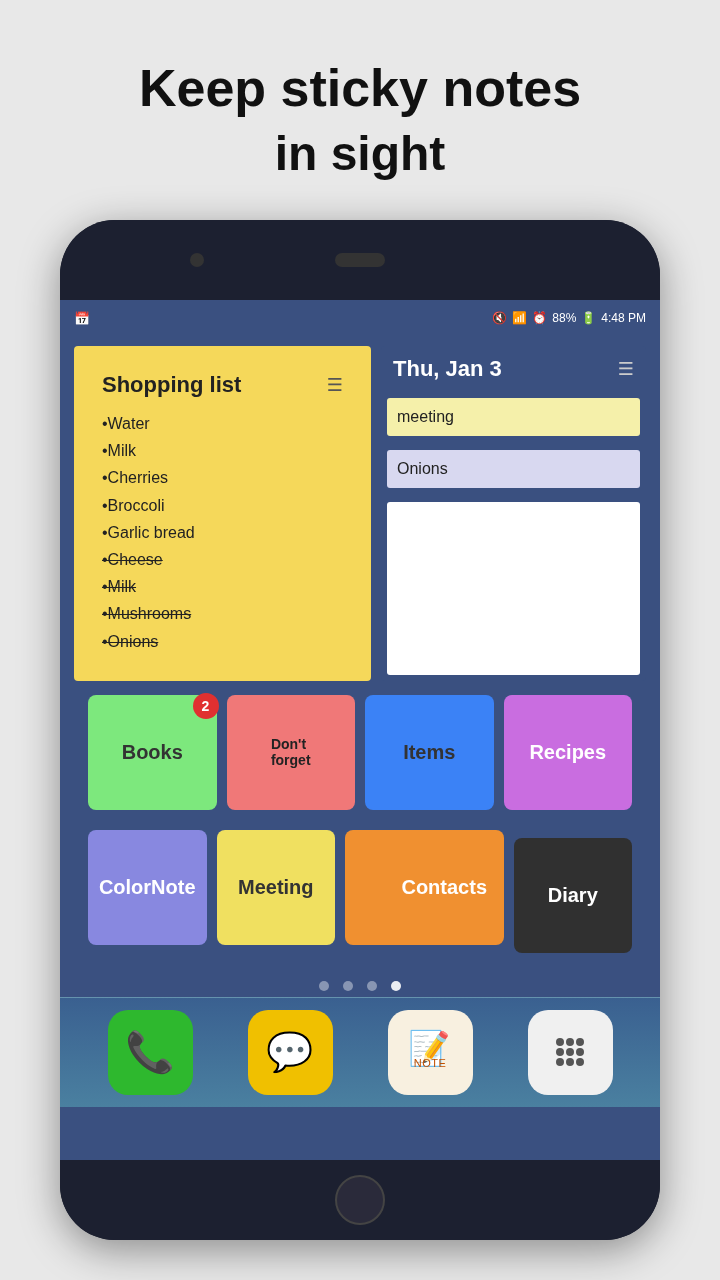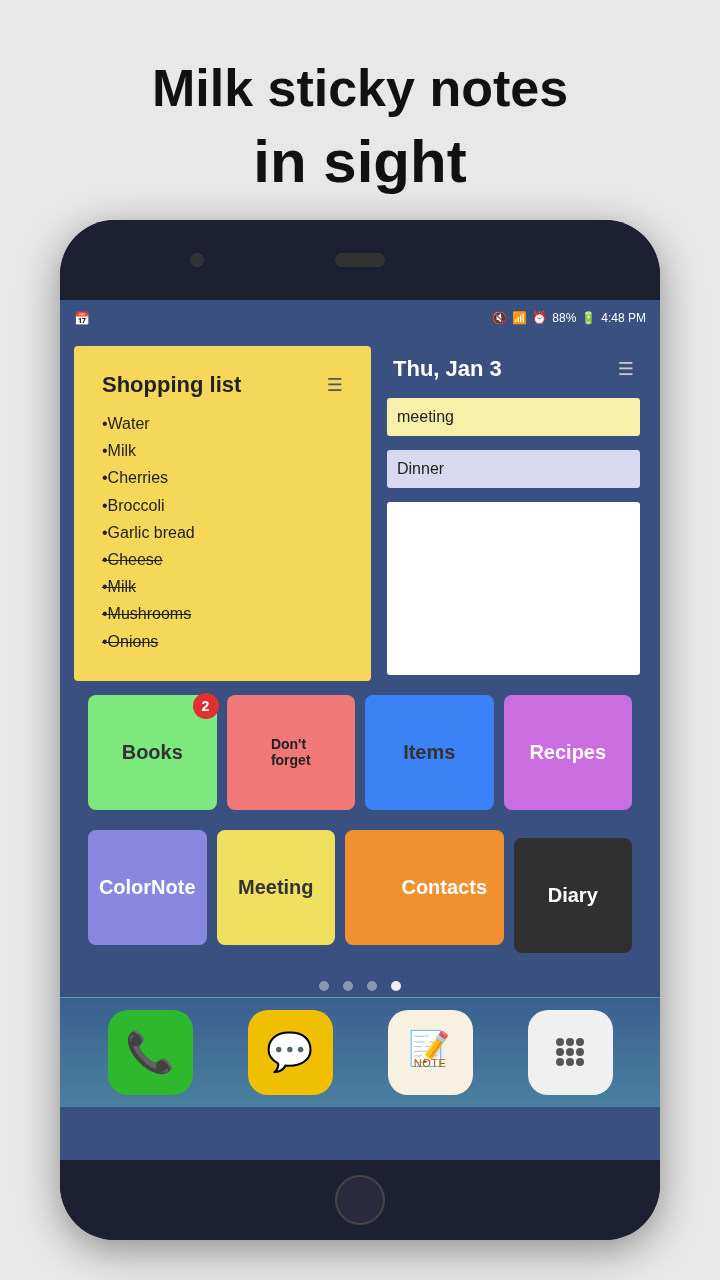--- a/index.html
+++ b/index.html
@@ -286,22 +286,22 @@
       width: 50px; height: 50px;
       border-radius: 50%;
       border: 2px solid #444;
       background: #2a2a3a;
     }
   </style>
 </head>
 <body>
 
 <div style="text-align:center; padding-top:55px;">
-  <h1 style="font-size:52px; font-weight:900; color:#111; line-height:1.3;">Milk sticky notes</h1>
-  <h1 style="font-size:60px; font-weight:900; color:#111; line-height:1.3;">in sight</h1>
+  <h1 style="font-size:52px; font-weight:900; color:#111; line-height:1.3;">Keep sticky notes</h1>
+  <h1 style="font-size:48px; font-weight:900; color:#111; line-height:1.3;">in sight</h1>
 </div>
 
 <div class="phone-shell">
 
   <div class="phone-top">
     <div class="phone-camera-dot"></div>
     <div class="phone-speaker"></div>
   </div>
 
   <div class="phone-screen">
@@ -341,21 +341,21 @@
             <div class="strikethrough">•Onions</div>
           </div>
         </div>
 
         <div class="note-calendar">
           <div class="note-cal-header">
             <span class="note-cal-title">Thu, Jan 3</span>
             <span class="note-menu-icon" style="color:#ccc;">☰</span>
           </div>
           <div class="note-meeting">meeting</div>
-          <div class="note-dinner">Dinner</div>
+          <div class="note-dinner">Onions</div>
           <div class="note-empty"></div>
         </div>
 
       </div>
 
       <div class="icons-section">
 
         <div class="icons-row">
           <div class="app-icon icon-books">
             <span class="badge">2</span>

